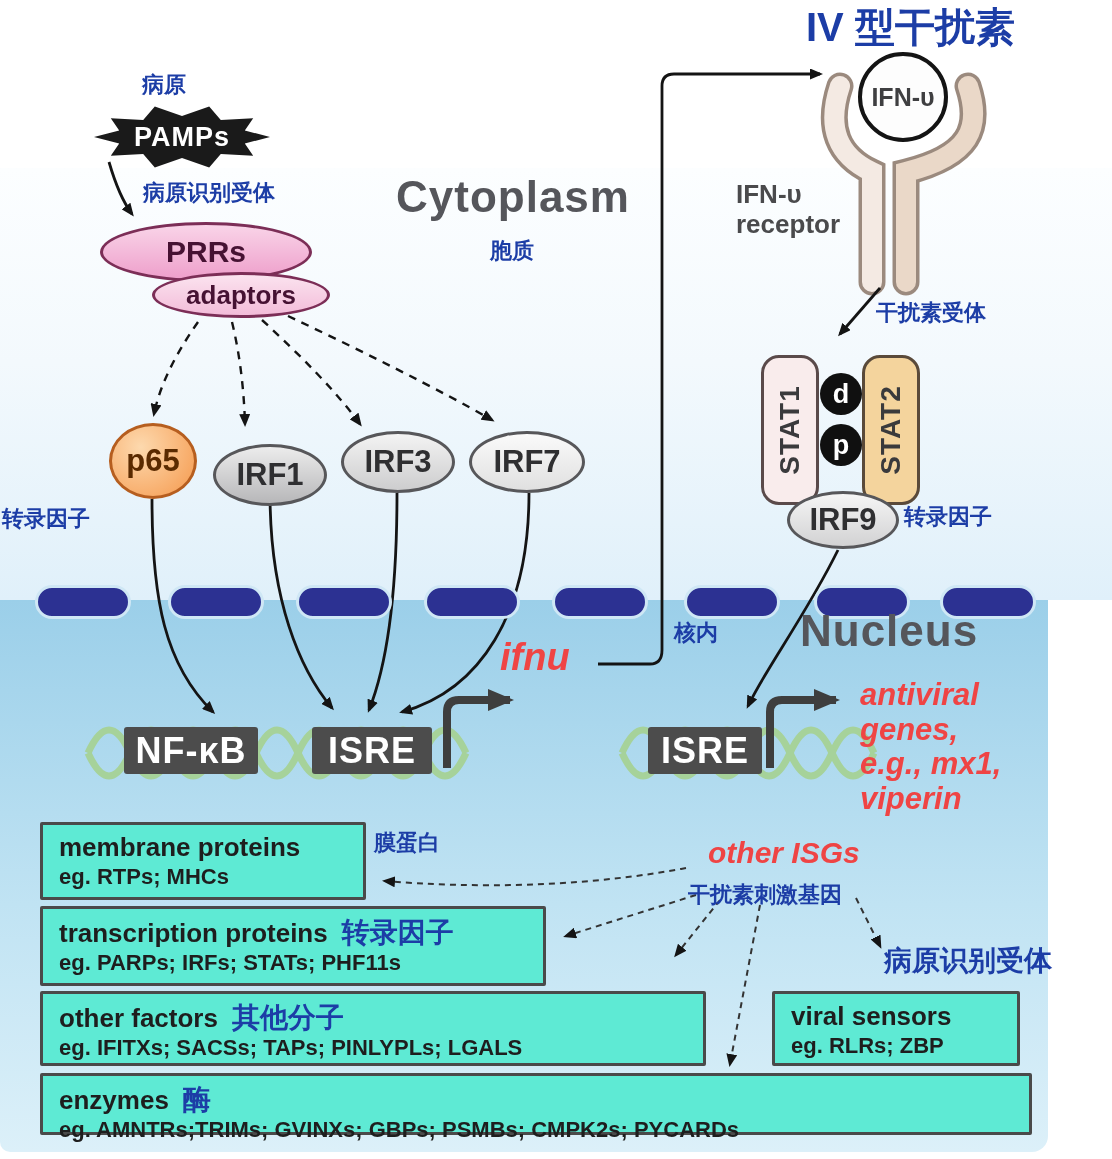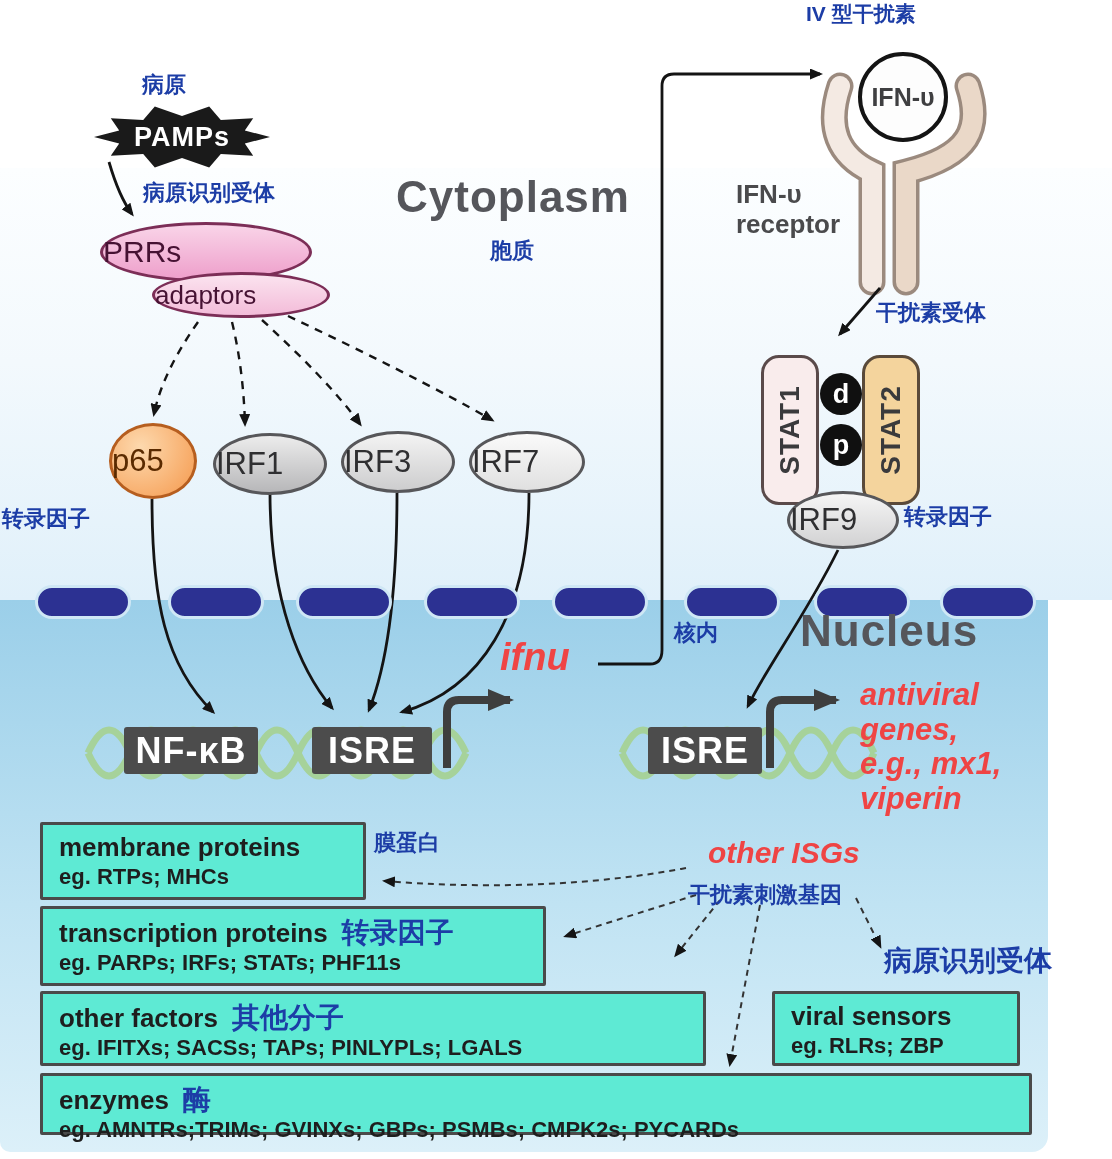--- a/index.html
+++ b/index.html
@@ -13,22 +13,22 @@
     background:linear-gradient(180deg,#fcfeff 0%,#f3f9fd 45%,#e0f0fa 100%);}
   .bg-nuc{left:0;top:600px;width:1048px;height:552px;
     background:linear-gradient(180deg,#9bcfe9 0%,#c0e3f3 55%,#dcf0f9 100%);
     border-radius:0 0 16px 10px;}
   
   .zh{color:#1c3da6;font-weight:bold;font-size:22px;white-space:nowrap;}
   .gray-title{color:#55565b;font-weight:bold;font-size:44px;white-space:nowrap;letter-spacing:1px;}
   .italic-gray{color:#ef4444;font-weight:bold;font-style:italic;white-space:nowrap;}
   .pre{white-space:pre-line;}
   
-  .ell{display:flex;align-items:center;border-radius:50%;
-    font-weight:normal;box-sizing:border-box;}
+  .ell{display:flex;align-items:center;justify-content:center;border-radius:50%;
+    font-weight:bold;box-sizing:border-box;}
   .prrs{background:linear-gradient(180deg,#f9d4e8,#ee9fcb);border:3px solid #7c2e57;
     color:#461233;font-size:30px;}
   .adapt{background:linear-gradient(180deg,#fbe3ef,#f3bcd9);border:3px solid #7c2e57;
     color:#461233;font-size:26px;}
   .p65{background:radial-gradient(circle at 35% 30%,#fdd9ae,#f5994d);border:3px solid #b65e1f;
     color:#5a2a00;font-size:31px;}
   .irfgray{border:3px solid #57575a;color:#2f2f31;font-size:31px;}
   .statbox{border-radius:18px;border:3px solid #5a4a4a;display:flex;align-items:center;
     justify-content:center;box-sizing:border-box;}
   .statbox .vt{transform:rotate(-90deg);white-space:nowrap;font-weight:bold;
@@ -125,21 +125,21 @@
 
   <div class="pill z2" style="left:35px"></div>
   <div class="pill z2" style="left:168px"></div>
   <div class="pill z2" style="left:296px"></div>
   <div class="pill z2" style="left:424px"></div>
   <div class="pill z2" style="left:552px"></div>
   <div class="pill z2" style="left:684px"></div>
   <div class="pill z2" style="left:814px"></div>
   <div class="pill z2" style="left:940px"></div>
 
-  <div class="abs zh z3" style="left:806px;top:0px;font-size:21px">IV 型干扰素</div>
+  <div class="abs zh z3" style="left:806px;top:0px;font-size:40px">IV 型干扰素</div>
   <div class="abs zh z3" style="left:142px;top:70px">病原</div>
   <div class="abs z3" style="left:130px;top:122px;width:104px;text-align:center;color:#ffffff;font-weight:bold;font-size:27px;letter-spacing:1px">PAMPs</div>
   <div class="abs zh z3" style="left:143px;top:178px">病原识别受体</div>
   <div class="abs gray-title z3" style="left:396px;top:172px">Cytoplasm</div>
   <div class="abs zh z3" style="left:490px;top:236px">胞质</div>
 
   <div class="abs ifncircle z3" style="left:858px;top:52px;width:90px;height:90px">
     <span>IFN-υ</span>
   </div>
   <div class="abs pre z3" style="left:736px;top:180px;color:#4a4a4c;font-weight:bold;font-size:26px;line-height:1.15">IFN-υ
@@ -149,21 +149,21 @@
   <div class="abs ell prrs z3" style="left:100px;top:222px;width:212px;height:60px">
     <span>PRRs</span>
   </div>
   <div class="abs ell adapt z3" style="left:152px;top:272px;width:178px;height:46px">
     <span>adaptors</span>
   </div>
 
   <div class="abs ell p65 z3" style="left:109px;top:423px;width:88px;height:76px">
     <span>p65</span>
   </div>
-  <div class="abs ell irfgray z3" style="left:213px;top:433px;width:114px;height:62px;background:linear-gradient(180deg,#ececec,#b7b7b9)">
+  <div class="abs ell irfgray z3" style="left:213px;top:444px;width:114px;height:62px;background:linear-gradient(180deg,#ececec,#b7b7b9)">
     <span>IRF1</span>
   </div>
   <div class="abs ell irfgray z3" style="left:341px;top:431px;width:114px;height:62px;background:linear-gradient(180deg,#f3f3f3,#cdcdce)">
     <span>IRF3</span>
   </div>
   <div class="abs ell irfgray z3" style="left:469px;top:431px;width:116px;height:62px;background:linear-gradient(180deg,#fafafa,#e0e0e0)">
     <span>IRF7</span>
   </div>
 
   <div class="abs statbox z3" style="left:761px;top:355px;width:58px;height:150px;background:#f9ecec">

